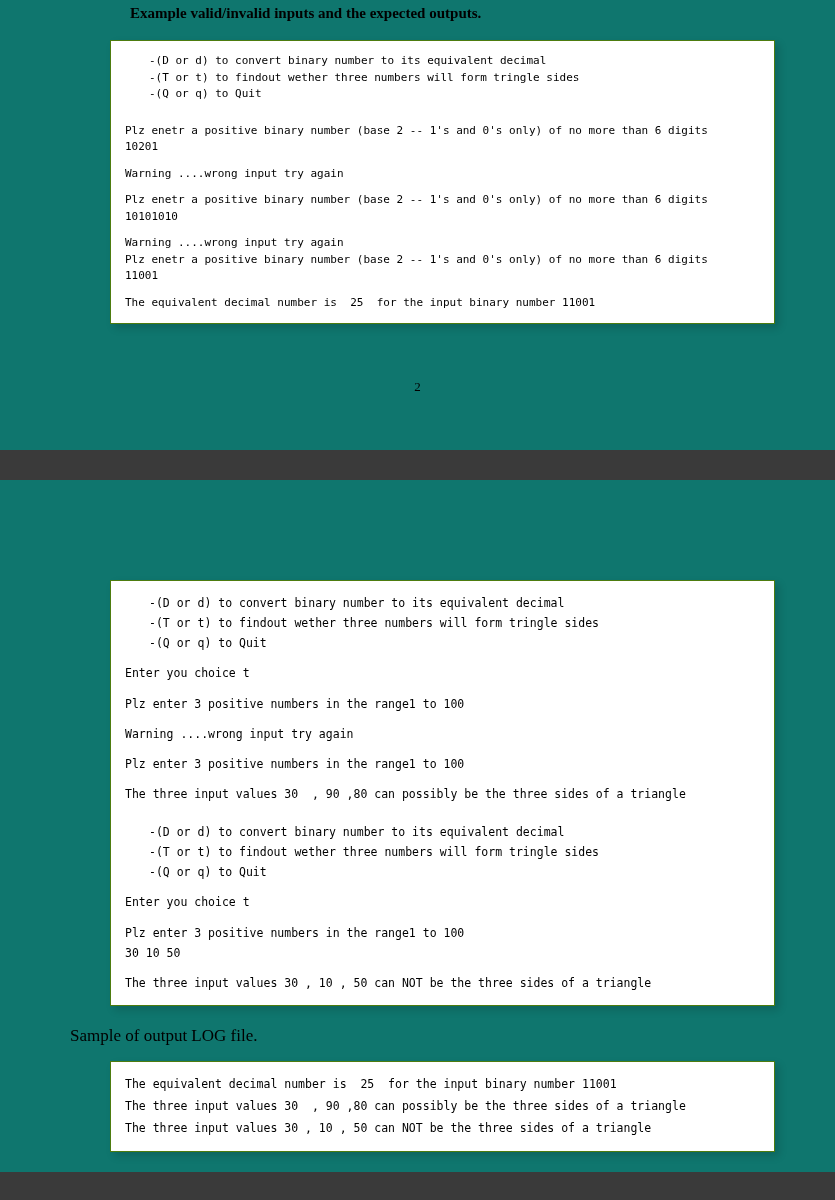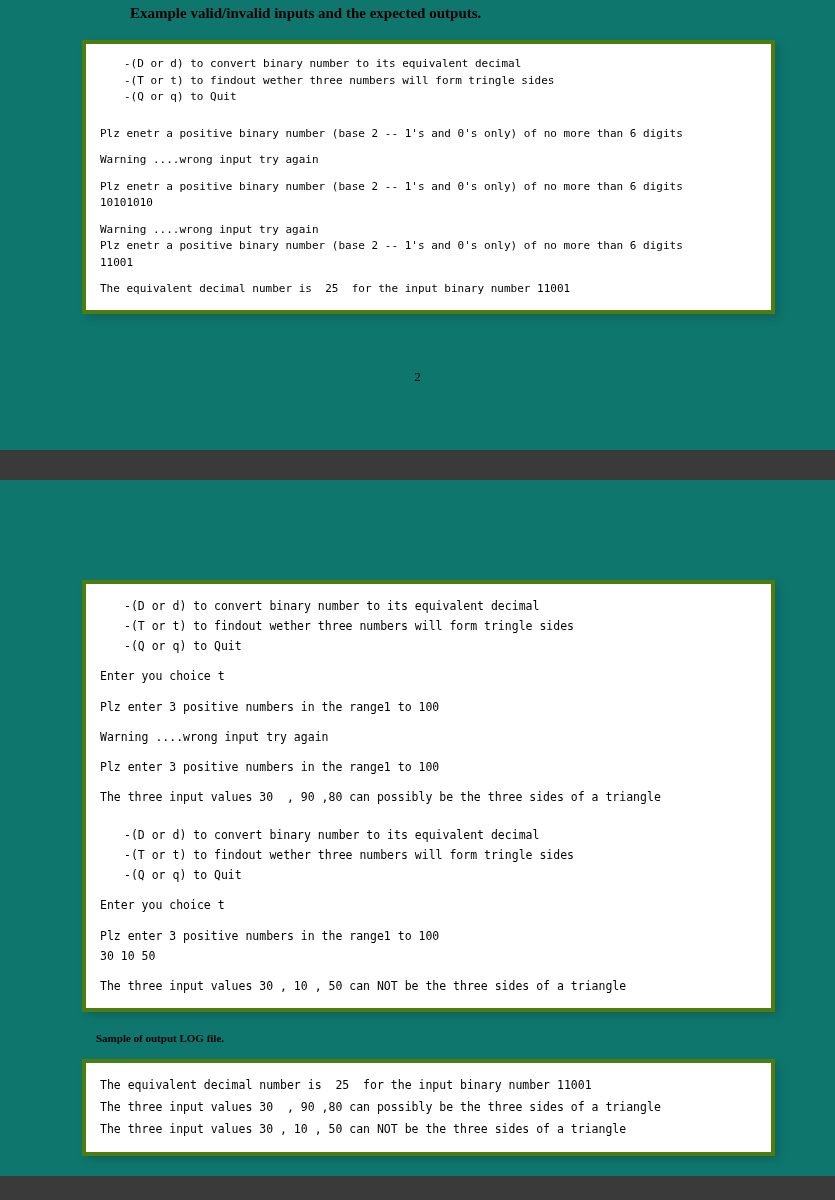--- a/index.html
+++ b/index.html
@@ -29,27 +29,27 @@
   .gap {
     height: 30px;
     background: #3a3a3a;
   }
   .heading {
     font-weight: bold;
     font-size: 15px;
     margin: 0 0 18px 100px;
   }
   .subheading {
-    font-weight: bold;
-    font-size: 11px;
-    margin: 20px 0 15px 66px;
+    font-weight: normal;
+    font-size: 17px;
+    margin: 20px 0 15px 40px;
   }
   .codebox {
-    margin: 0 30px 0 52px;
-    border: 4px solid #4d7c0f;
+    margin: 0 30px 0 80px;
+    border: 1px solid #4d7c0f;
     box-shadow: 4px 4px 8px rgba(0,0,0,0.15);
     padding: 12px 14px;
     font-family: "Lucida Console","Consolas",monospace;
     font-size: 11px;
     line-height: 1.5;
     background: #fff;
   }
   .codebox.box2 {
     font-size: 11.5px;
     line-height: 1.75;
@@ -83,20 +83,21 @@
 
   <div class="codebox">
     <span class="indent">
       <span class="line">-(D or d) to convert binary number to its equivalent decimal</span>
       <span class="line">-(T or t) to findout wether three numbers will form tringle sides</span>
       <span class="line">-(Q or q) to Quit</span>
     </span>
     <div class="section-sep"></div>
     <div class="section-sep"></div>
     <span class="line">Plz enetr a positive binary number (base 2 -- 1's and 0's only) of no more than 6 digits</span>
+    <span class="line">10201</span>
     <div class="section-sep"></div>
     <span class="line">Warning ....wrong input try again</span>
     <div class="section-sep"></div>
     <span class="line">Plz enetr a positive binary number (base 2 -- 1's and 0's only) of no more than 6 digits</span>
     <span class="line">10101010</span>
     <div class="section-sep"></div>
     <span class="line">Warning ....wrong input try again</span>
     <span class="line">Plz enetr a positive binary number (base 2 -- 1's and 0's only) of no more than 6 digits</span>
     <span class="line">11001</span>
     <div class="section-sep"></div>

